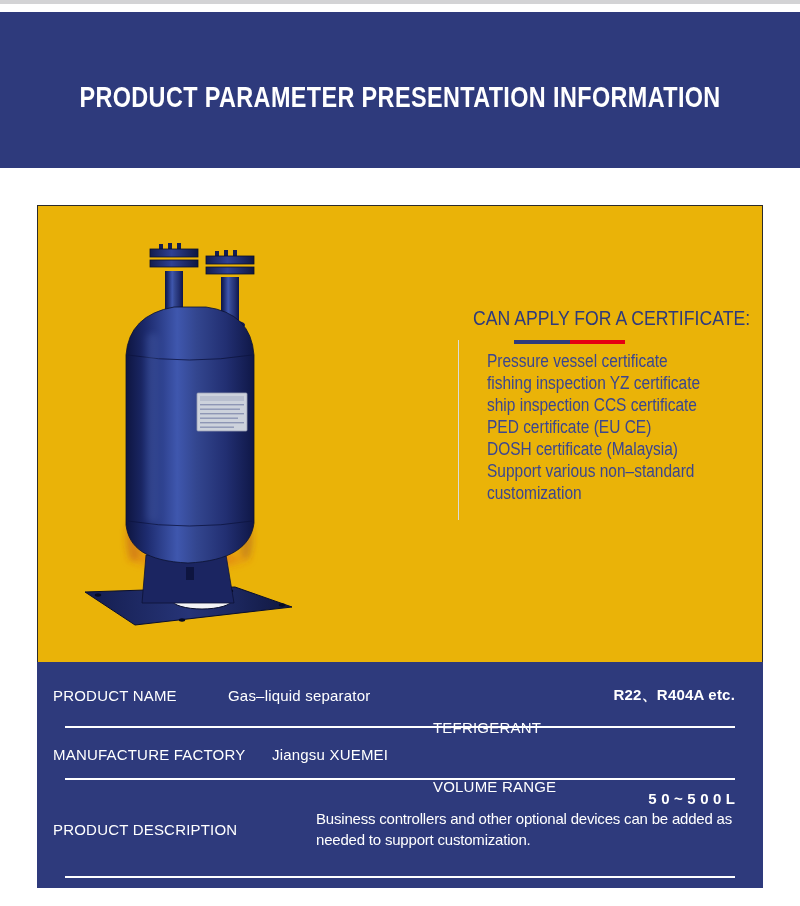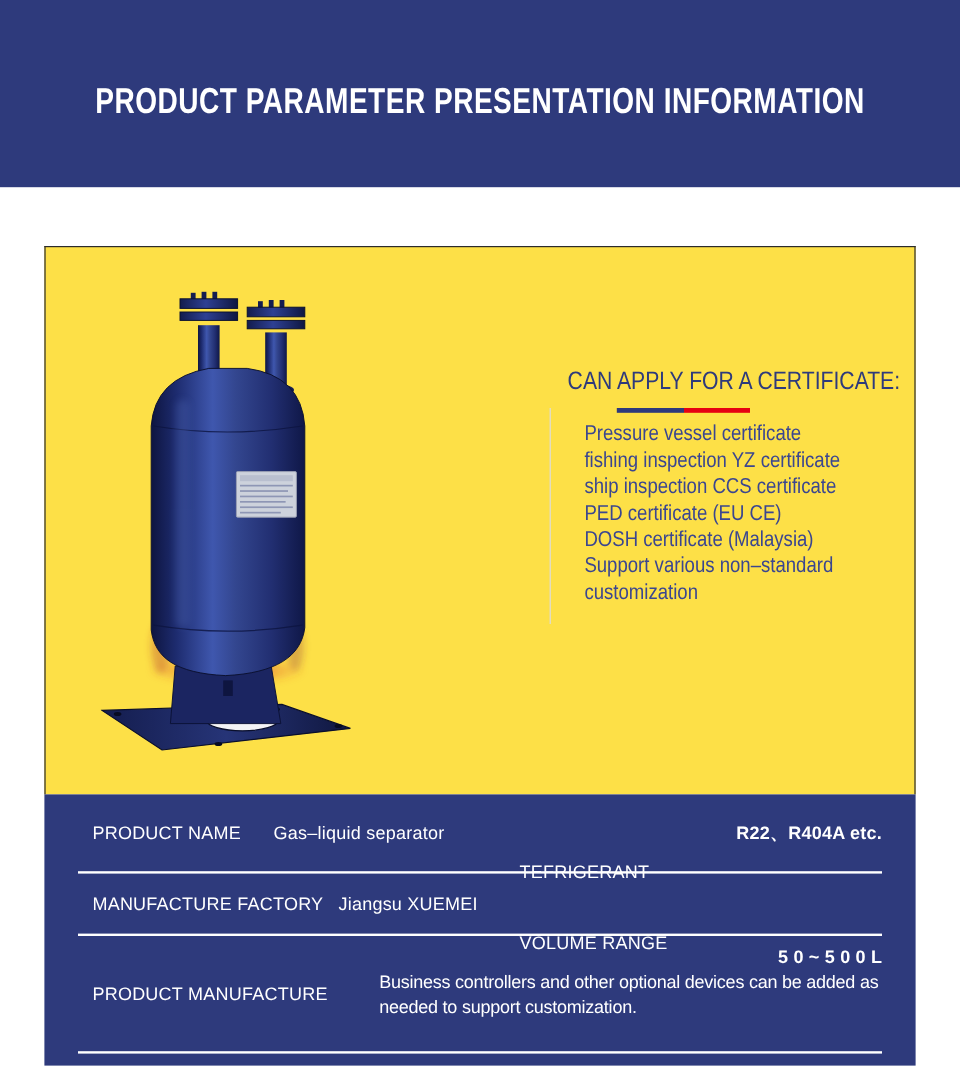--- a/index.html
+++ b/index.html
@@ -3,28 +3,28 @@
 <meta charset="utf-8">
 <style>
   html,body{margin:0;padding:0;background:#ffffff;}
   .page{position:relative;width:800px;height:906px;background:#ffffff;overflow:hidden;
         font-family:"Liberation Sans",sans-serif;}
 
   
   .top-strip{position:absolute;left:0;top:0;width:800px;height:4px;background:#d3d3d5;}
 
   
-  .hero{position:absolute;left:0;top:0;width:800px;height:156px;background:#2e3a7c;
+  .hero{position:absolute;left:0;top:12px;width:800px;height:156px;background:#2e3a7c;
         display:flex;align-items:center;justify-content:center;}
   .hero h1{margin:0;padding-top:14px;color:#ffffff;font-size:30px;font-weight:bold;
            letter-spacing:.5px;white-space:nowrap;transform:scaleX(.78);transform-origin:center;}
 
   
   .card{position:absolute;left:37px;top:205px;width:726px;height:457px;box-sizing:border-box;
-        background:#fde047;border:1px solid #2b2b2b;border-bottom:none;}
+        background:#eab308;border:1px solid #2b2b2b;border-bottom:none;}
 
   .photo{position:absolute;left:46px;top:37px;width:210px;height:385px;}
   .photo-edge{position:absolute;left:420px;top:134px;width:1px;height:180px;background:#dcdcdc;}
 
   .cert-heading{position:absolute;left:435px;top:100px;margin:0;color:#2e3a7c;font-size:21px;
         font-weight:400;white-space:nowrap;transform:scaleX(.84);transform-origin:left top;}
   .accent-bar{position:absolute;left:476px;top:134px;width:111px;height:4px;font-size:0;}
   .accent-bar .half{display:inline-block;height:4px;vertical-align:top;}
   .accent-bar .b{width:56px;background:#2e3a7c;}
   .accent-bar .r{width:55px;background:#e60012;}
@@ -33,23 +33,23 @@
   .cert-list li{margin:0;padding:0;}
 
   
   .spec{position:absolute;left:37px;top:662px;width:726px;height:226px;background:#2e3a7c;color:#ffffff;}
   .row{position:absolute;left:0;right:0;}
   .row-1{top:0;height:65px;}
   .row-2{top:65px;height:53px;}
   .row-3{top:118px;height:97px;}
   .cell{position:absolute;top:50%;transform:translateY(-50%);white-space:nowrap;
         font-size:15px;letter-spacing:.2px;}
-  .c1{left:40px;}
+  .c1{left:16px;}
   .row-1 .c2{left:191px;}
-  .row-2 .c2{left:245px;}
+  .row-2 .c2{left:235px;}
   .c3{left:396px;margin-top:32px;}
   .c4{right:28px;text-align:right;font-weight:bold;}
   .wide{letter-spacing:4.5px;margin-right:-4.5px;margin-top:44px;}
   .desc{position:absolute;left:279px;top:50%;transform:translateY(-50%);width:435px;
         font-size:15px;line-height:21px;letter-spacing:-0.2px;}
   .desc p{margin:0;}
   .sep{position:absolute;left:28px;right:28px;height:2px;background:#ffffff;}
   .sep-1{top:64px;} .sep-2{top:116px;} .sep-3{top:214px;}
 </style>
 </head>
@@ -185,21 +185,21 @@
 
     <div class="row row-2">
       <span class="cell c1">MANUFACTURE FACTORY</span>
       <span class="cell c2">Jiangsu XUEMEI</span>
       <span class="cell c3">VOLUME RANGE</span>
       <span class="cell c4 wide">50~500L</span>
     </div>
     <div class="sep sep-2"></div>
 
     <div class="row row-3">
-      <span class="cell c1">PRODUCT MANUFACTURE</span>
+      <span class="cell c1">PRODUCT DESCRIPTION</span>
       <div class="desc">
         <p>Business controllers and other optional devices can be added as needed to support customization.</p>
       </div>
     </div>
     <div class="sep sep-3"></div>
 
   </section>
 </div>
 
 </body></html>

